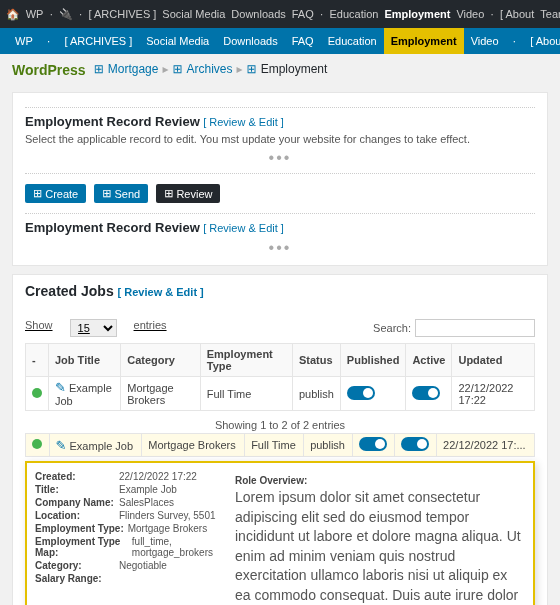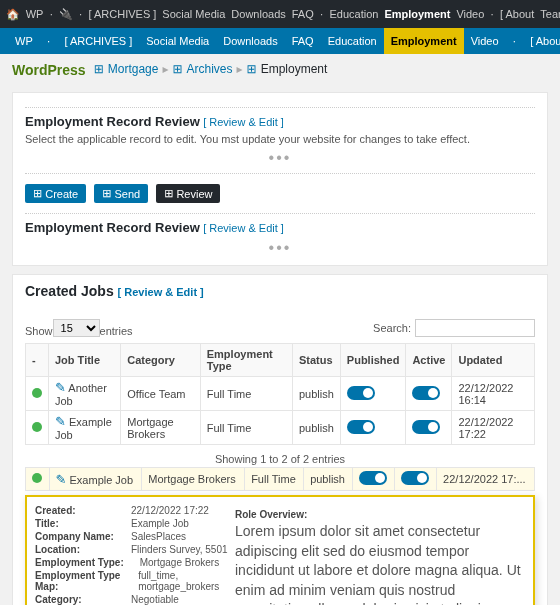--- a/index.html
+++ b/index.html
@@ -233,21 +233,21 @@
       padding: 8px;
       font-size: 10px;
       color: #333;
       margin: 4px 0 8px 0;
       position: relative;
       z-index: 10;
       box-shadow: 2px 2px 8px rgba(0,0,0,0.15);
     }
     .popup-box .popup-row {
       display: flex;
-      gap: 16px;
+      gap: 4px;
       margin-bottom: 2px;
     }
     .popup-label { font-weight: bold; color: #444; min-width: 80px; }
     .popup-val { color: #555; }
     .popup-section-title {
       font-weight: bold;
       color: #444;
       margin: 4px 0 2px 0;
       font-size: 10px;
     }
@@ -329,21 +329,21 @@
     <div style="text-align:center;margin-top:4px;"><span class="ellipsis">•••</span></div>
   </div>
 
   <div class="table-section">
     <div class="table-section-title">
       <span>Created Jobs</span>
       <span class="edit-link">[ Review &amp; Edit ]</span>
     </div>
 
     <div class="show-entries-row">
-      <div style="display:flex;align-items:flex-end;gap:0;">
+      <div style="display:flex;align-items:flex-start;gap:17px;text-decoration:underline;">
         <span class="show-label">Show</span>
         <select class="entries-select">
           <option>15</option>
           <option>25</option>
           <option>50</option>
           <option>100</option>
         </select>
         <span class="show-label">entries</span>
       </div>
       <div class="search-box-wrap">
@@ -359,30 +359,20 @@
           <th>Job Title</th>
           <th>Category</th>
           <th>Employment Type</th>
           <th>Status</th>
           <th>Published</th>
           <th>Active</th>
           <th>Updated</th>
         </tr>
       </thead>
       <tbody>
-        <tr>
-          <td><span class="green-dot"></span></td>
-          <td><span class="row-icon">✎</span> Another Job</td>
-          <td>Office Team</td>
-          <td>Full Time</td>
-          <td>publish</td>
-          <td><span class="toggle-on"></span></td>
-          <td><span class="toggle-on"></span></td>
-          <td>22/12/2022 16:14</td>
-        </tr>
         <tr>
           <td><span class="green-dot"></span></td>
           <td><span class="row-icon">✎</span> Example Job</td>
           <td>Mortgage Brokers</td>
           <td>Full Time</td>
           <td>publish</td>
           <td><span class="toggle-on"></span></td>
           <td><span class="toggle-on"></span></td>
           <td>22/12/2022 17:22</td>
         </tr>

